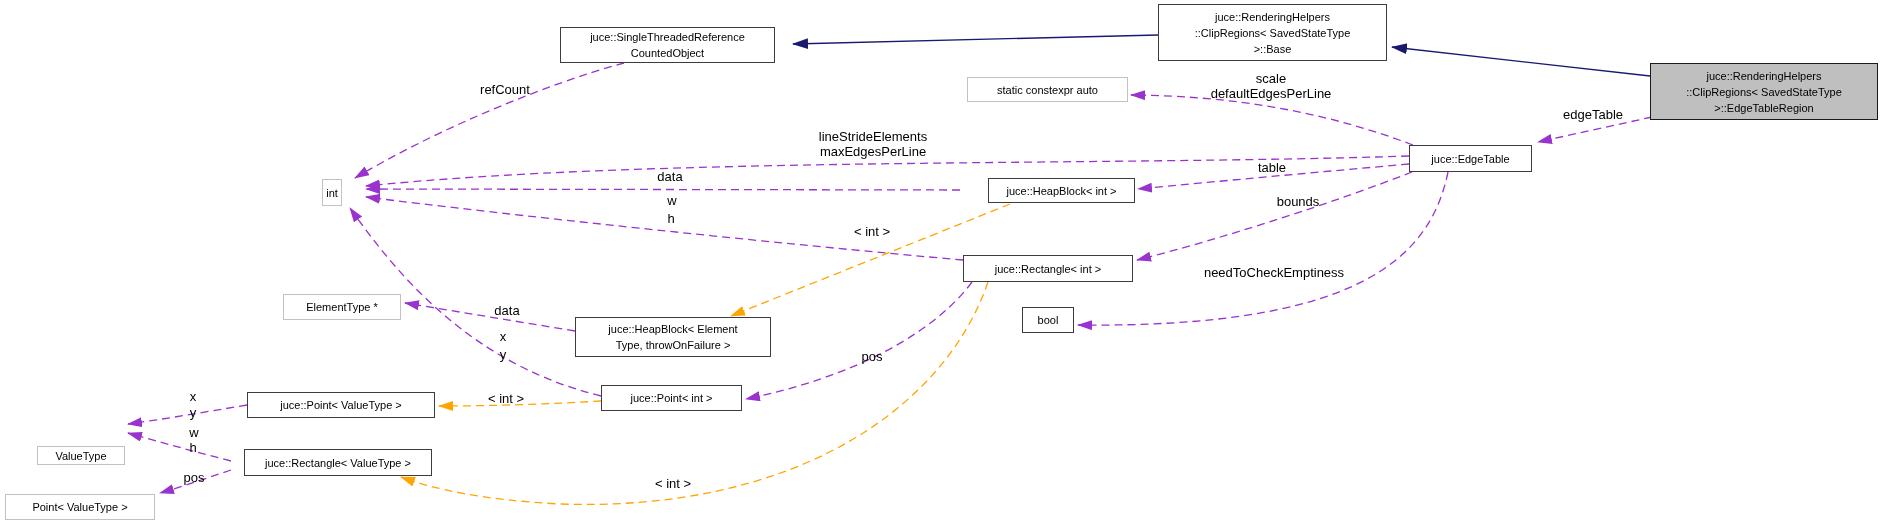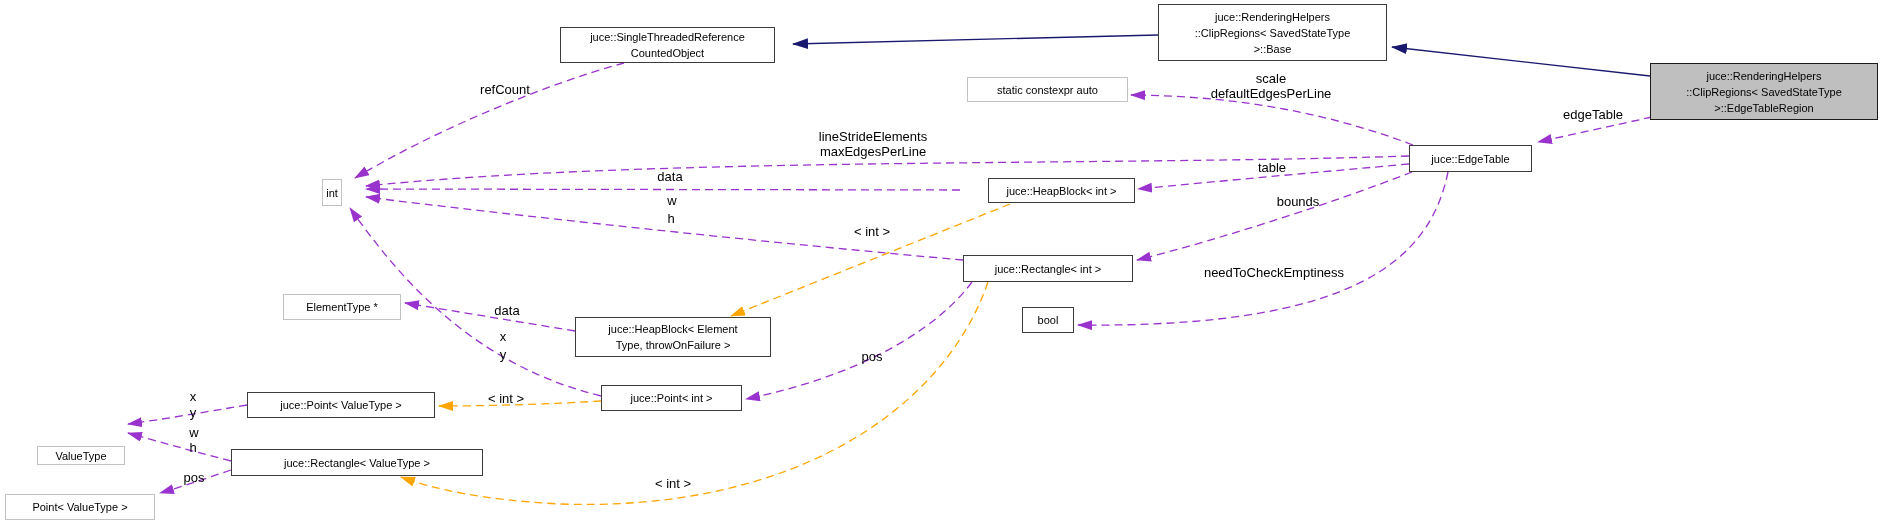--- a/index.html
+++ b/index.html
@@ -93,21 +93,21 @@
 
   <div class="node" style="left:575px;top:317px;width:196px;height:40px;">juce::HeapBlock&lt; Element
 Type, throwOnFailure &gt;</div>
 
   <div class="node" style="left:601px;top:385px;width:141px;height:26px;">juce::Point&lt; int &gt;</div>
 
   <div class="node muted" style="left:37px;top:415px;width:88px;height:19px;margin-top:31px;">ValueType</div>
 
   <div class="node" style="left:247px;top:392px;width:188px;height:26px;">juce::Point&lt; ValueType &gt;</div>
 
-  <div class="node" style="left:231px;top:449px;width:252px;height:27px;">juce::Rectangle&lt; ValueType &gt;</div>
+  <div class="node" style="left:244px;top:449px;width:188px;height:27px;">juce::Rectangle&lt; ValueType &gt;</div>
 
   <div class="node muted" style="left:5px;top:494px;width:150px;height:26px;">Point&lt; ValueType &gt;</div>
 
   <span class="elabel" style="left:505px;top:89px;">refCount</span>
   <span class="elabel" style="left:1271px;top:86px;">scale
 defaultEdgesPerLine</span>
   <span class="elabel" style="left:1593px;top:114px;">edgeTable</span>
   <span class="elabel" style="left:873px;top:144px;">lineStrideElements
 maxEdgesPerLine</span>
   <span class="elabel" style="left:1272px;top:167px;">table</span>

